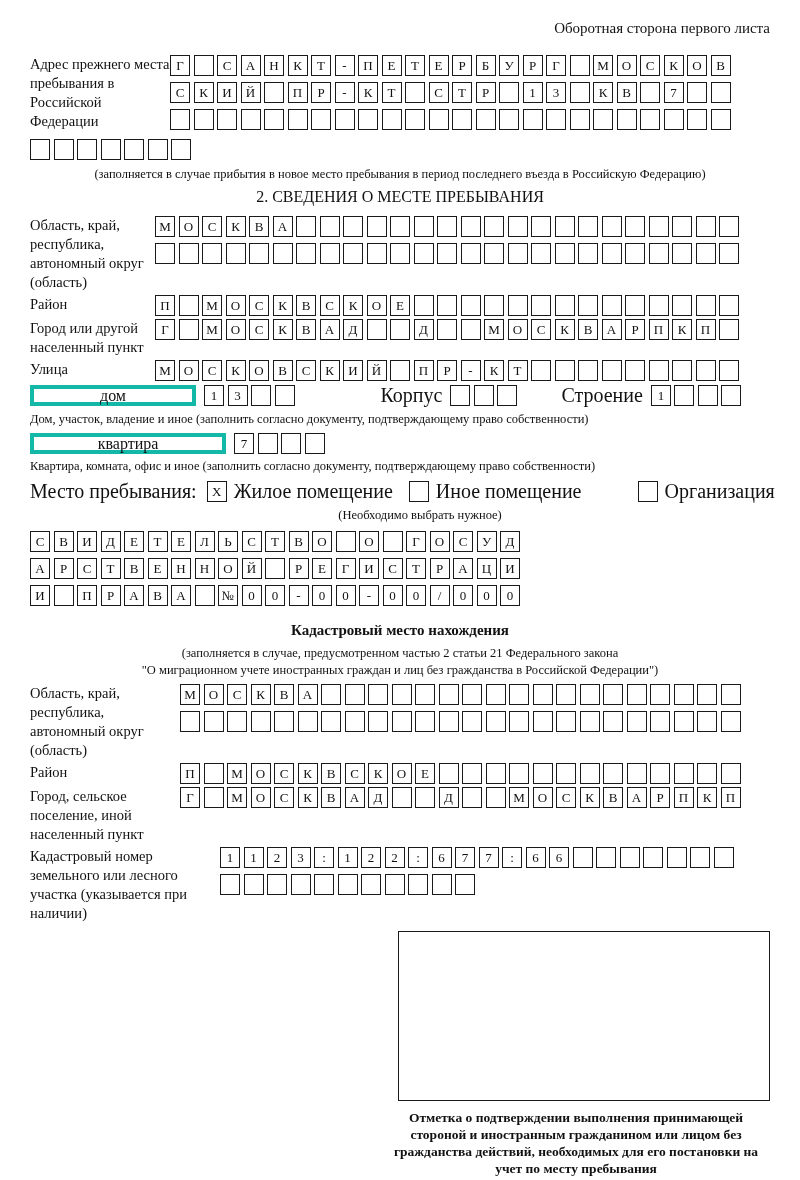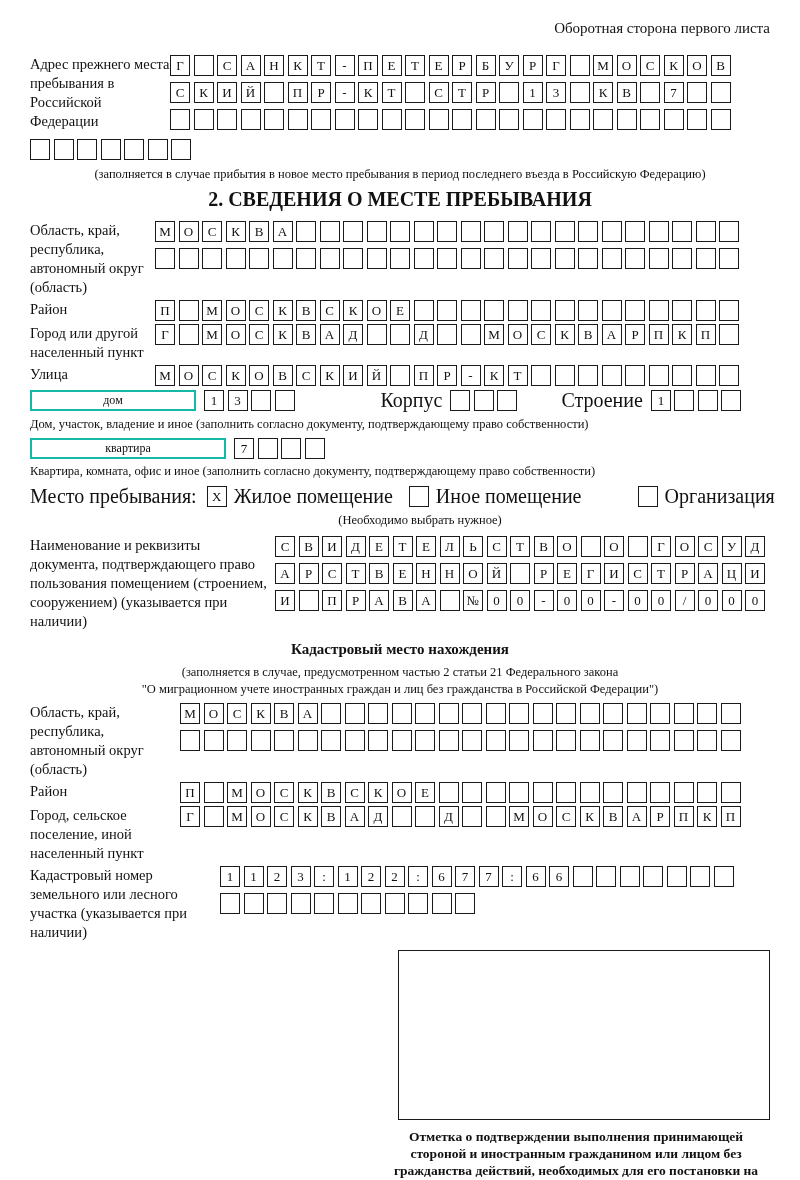--- a/index.html
+++ b/index.html
@@ -12,26 +12,26 @@
   .lw1{flex:0 0 140px;margin-right:0}
   .lw2{flex:0 0 118px;margin-right:7px}
   .lw3{flex:0 0 143px;margin-right:7px}
   .lw4{flex:0 0 182px;margin-right:8px}
   .lw5{flex:0 0 238px;margin-right:7px}
   .cellcol{display:flex;flex-direction:column}
   .cellrow{display:flex;gap:3.5px;margin-bottom:6px}
   .cell{flex:0 0 20px;width:20px;height:21px;border:1px solid #1a1a1a;display:inline-flex;align-items:center;justify-content:center;font-size:13px;line-height:1;background:#fff}
   .note{font-size:12.5px;line-height:17px;margin-bottom:5px}
   .center{text-align:center}
-  .heading{font-size:20px;font-weight:bold;text-align:center;margin:5px 0 10px}
+  .heading{font-size:16px;font-weight:normal;text-align:center;margin:5px 0 10px}
   .subheading{font-size:15px;font-weight:bold;text-align:center;margin:10px 0 6px}
   .inline-row{display:flex;align-items:center;margin-bottom:4px}
   .inline-row .cellrow{margin-bottom:0}
   .inline-label{font-size:20px;white-space:nowrap}
-  .wide-box{height:21px;border:2px solid #14b8a6;display:flex;align-items:center;justify-content:center;font-size:12px}
+  .wide-box{height:21px;border:4px solid #14b8a6;display:flex;align-items:center;justify-content:center;font-size:16px}
   .house-box{width:166px;margin-right:8px}
   .apt-box{width:196px;margin-right:8px}
   .ml-korpus{margin-left:86px;margin-right:8px}
   .ml-stroenie{margin-left:44px;margin-right:8px}
   .stay-label{margin-right:10px}
   .opt-label{margin-left:7px;margin-right:16px}
   .opt-gap{margin-left:40px}
   .stay-note{margin:3px 0 7px 160px;width:460px;text-align:center}
   .stamp-box{width:372px;height:170px;border:1px solid #1a1a1a;margin-left:auto;margin-top:8px}
   .stamp-caption{width:388px;margin-left:auto;margin-top:8px;font-size:13.5px;font-weight:bold;text-align:center;line-height:17px}
@@ -339,21 +339,20 @@
       </div>
     <div class="inline-label opt-label">Иное помещение</div>
     <div class="cellrow opt-gap">
         <span class="cell"></span>
       </div>
     <div class="inline-label opt-label">Организация</div>
   </div>
   <div class="note stay-note">(Необходимо выбрать нужное)</div>
 
   <div class="field">
-    <div class="label lw5">Наименование и реквизиты документа, подтверждающего право пользования помещением (строением, сооружением) (указывается при наличии)</div>
     <div class="cellcol">
       <div class="cellrow">
           <span class="cell">С</span>
           <span class="cell">В</span>
           <span class="cell">И</span>
           <span class="cell">Д</span>
           <span class="cell">Е</span>
           <span class="cell">Т</span>
           <span class="cell">Е</span>
           <span class="cell">Л</span>

